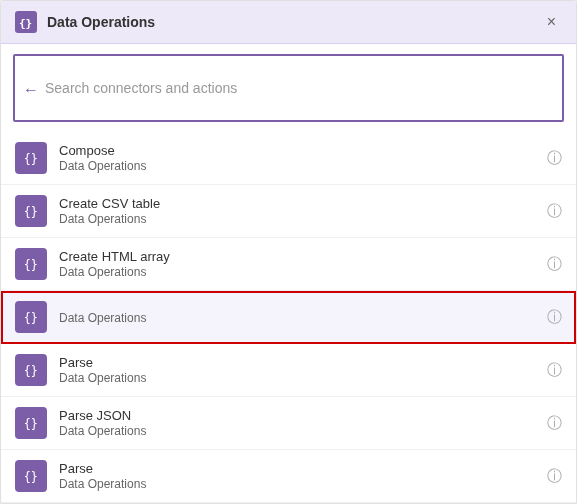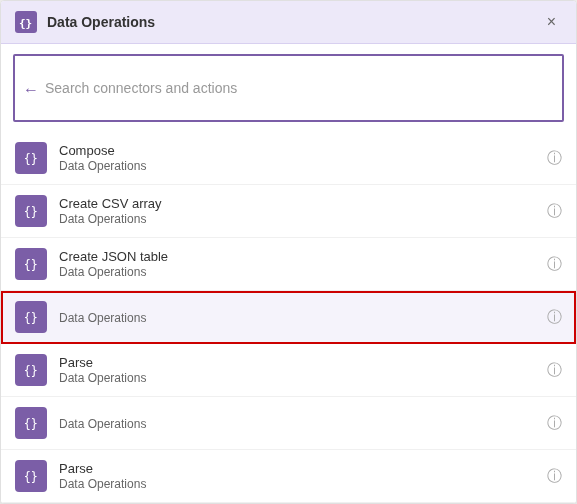--- a/index.html
+++ b/index.html
@@ -197,33 +197,33 @@
     </div>
     <span class="info-icon">ⓘ</span>
   </div>
       <div class="action-item">
     <div class="action-icon">
       <svg viewBox="0 0 20 20" fill="none" xmlns="http://www.w3.org/2000/svg">
         <text x="2" y="15" font-size="13" font-family="monospace" fill="white">{}</text>
       </svg>
     </div>
     <div class="action-text">
-      <div class="action-name">Create CSV array</div>
-      <div class="action-subtitle">Data Operations</div>
-    </div>
-    <span class="info-icon">ⓘ</span>
-  </div>
-      <div class="action-item">
-    <div class="action-icon">
-      <svg viewBox="0 0 20 20" fill="none" xmlns="http://www.w3.org/2000/svg">
-        <text x="2" y="15" font-size="13" font-family="monospace" fill="white">{}</text>
-      </svg>
-    </div>
-    <div class="action-text">
-      <div class="action-name">Create JSON table</div>
+      <div class="action-name">Create CSV table</div>
+      <div class="action-subtitle">Data Operations</div>
+    </div>
+    <span class="info-icon">ⓘ</span>
+  </div>
+      <div class="action-item">
+    <div class="action-icon">
+      <svg viewBox="0 0 20 20" fill="none" xmlns="http://www.w3.org/2000/svg">
+        <text x="2" y="15" font-size="13" font-family="monospace" fill="white">{}</text>
+      </svg>
+    </div>
+    <div class="action-text">
+      <div class="action-name">Create HTML array</div>
       <div class="action-subtitle">Data Operations</div>
     </div>
     <span class="info-icon">ⓘ</span>
   </div>
       <div class="action-item selected">
     <div class="action-icon">
       <svg viewBox="0 0 20 20" fill="none" xmlns="http://www.w3.org/2000/svg">
         <text x="2" y="15" font-size="13" font-family="monospace" fill="white">{}</text>
       </svg>
     </div>
@@ -244,20 +244,21 @@
     </div>
     <span class="info-icon">ⓘ</span>
   </div>
       <div class="action-item">
     <div class="action-icon">
       <svg viewBox="0 0 20 20" fill="none" xmlns="http://www.w3.org/2000/svg">
         <text x="2" y="15" font-size="13" font-family="monospace" fill="white">{}</text>
       </svg>
     </div>
     <div class="action-text">
+      <div class="action-name">Parse JSON</div>
       <div class="action-subtitle">Data Operations</div>
     </div>
     <span class="info-icon">ⓘ</span>
   </div>
       <div class="action-item">
     <div class="action-icon">
       <svg viewBox="0 0 20 20" fill="none" xmlns="http://www.w3.org/2000/svg">
         <text x="2" y="15" font-size="13" font-family="monospace" fill="white">{}</text>
       </svg>
     </div>

